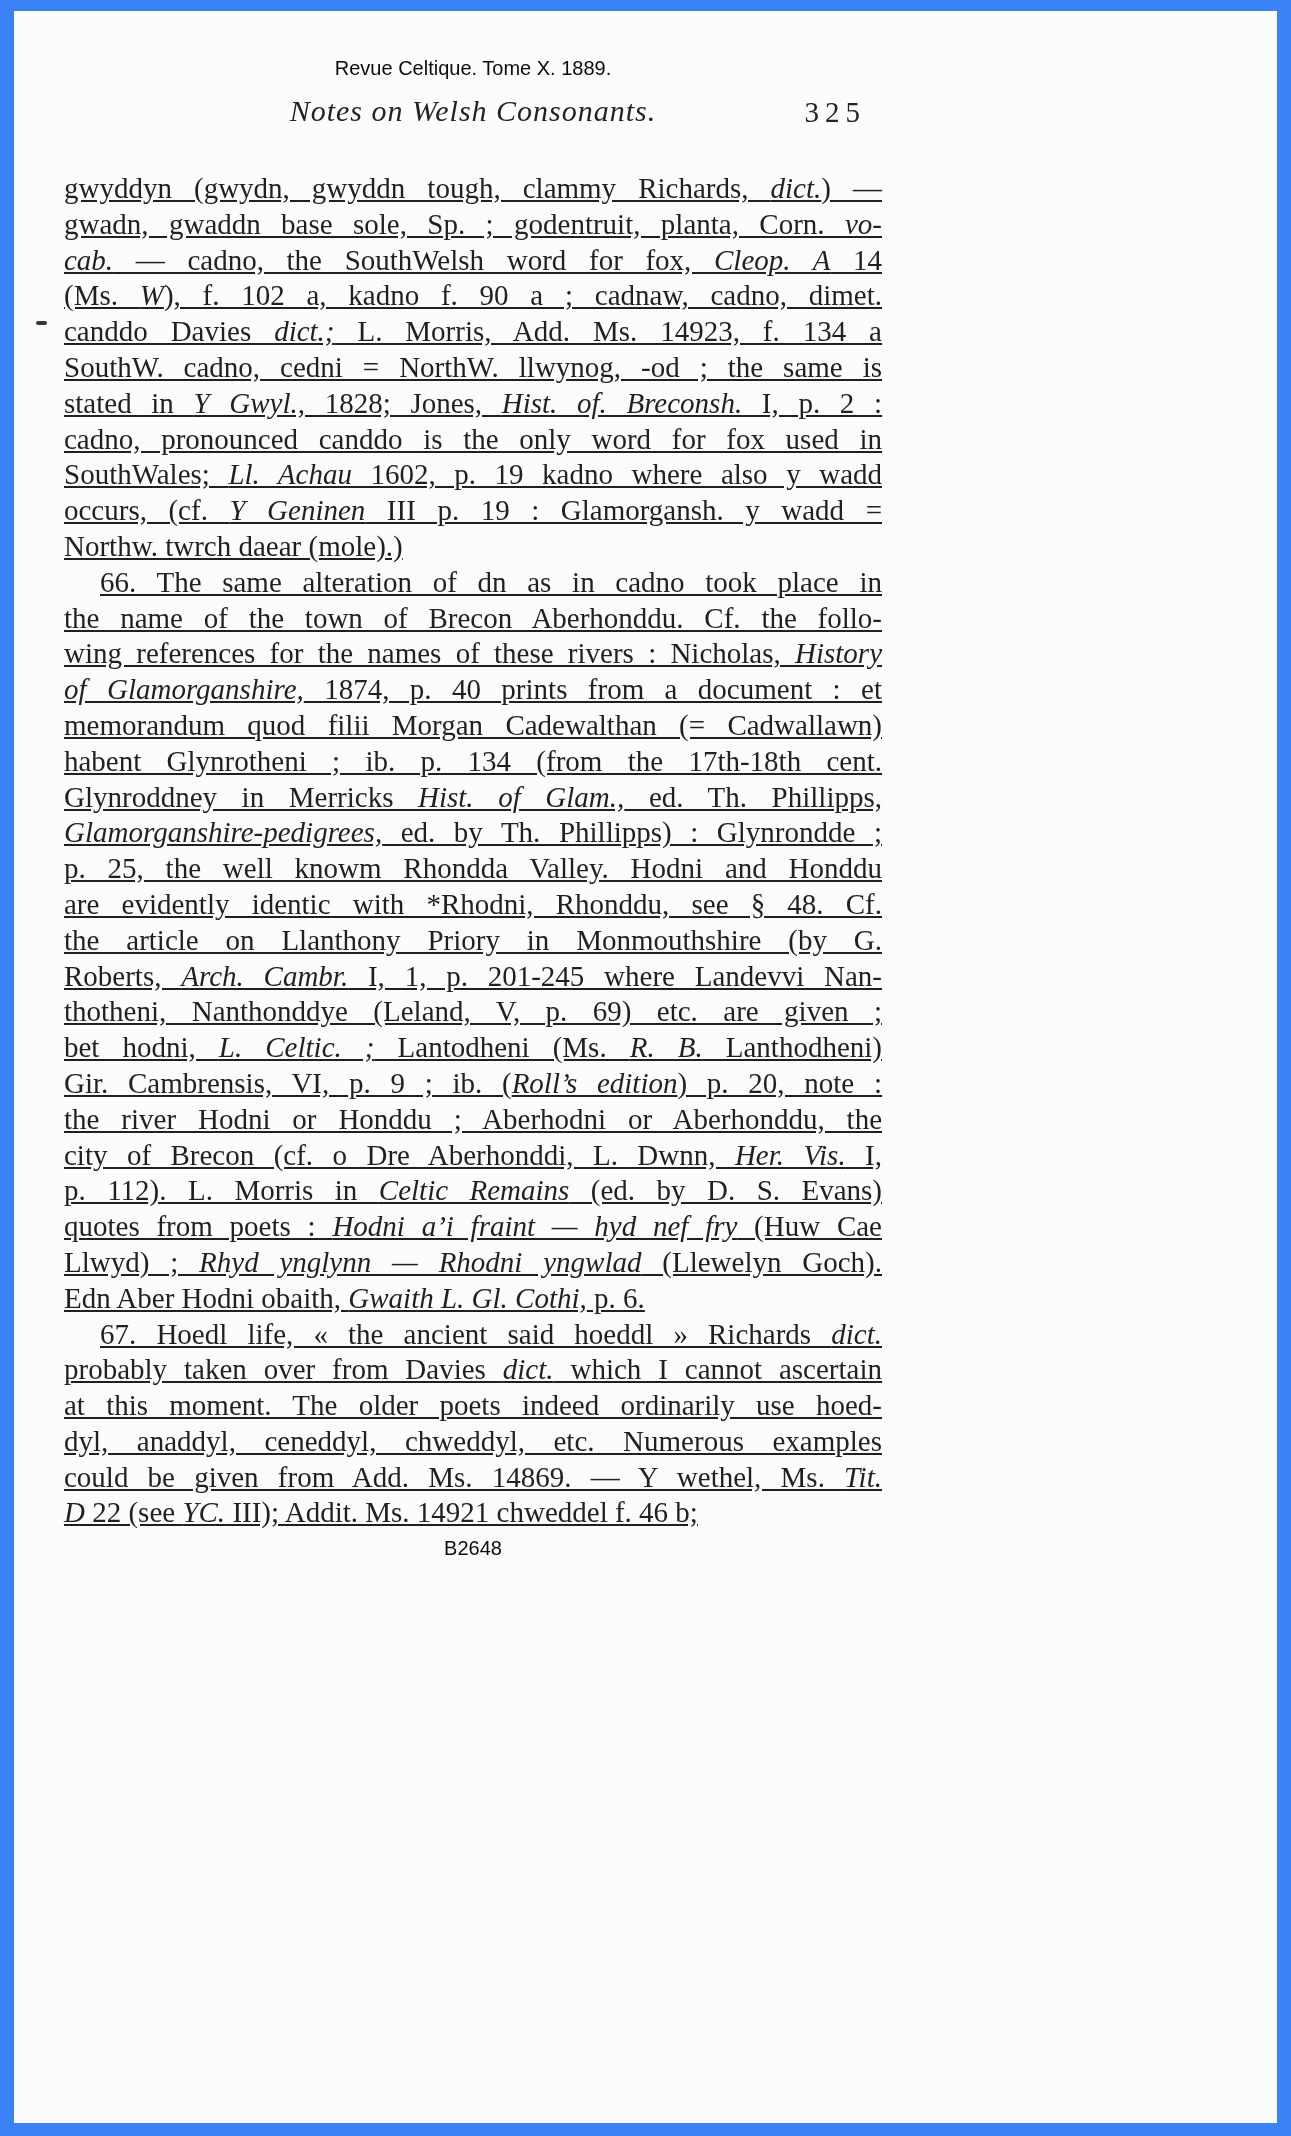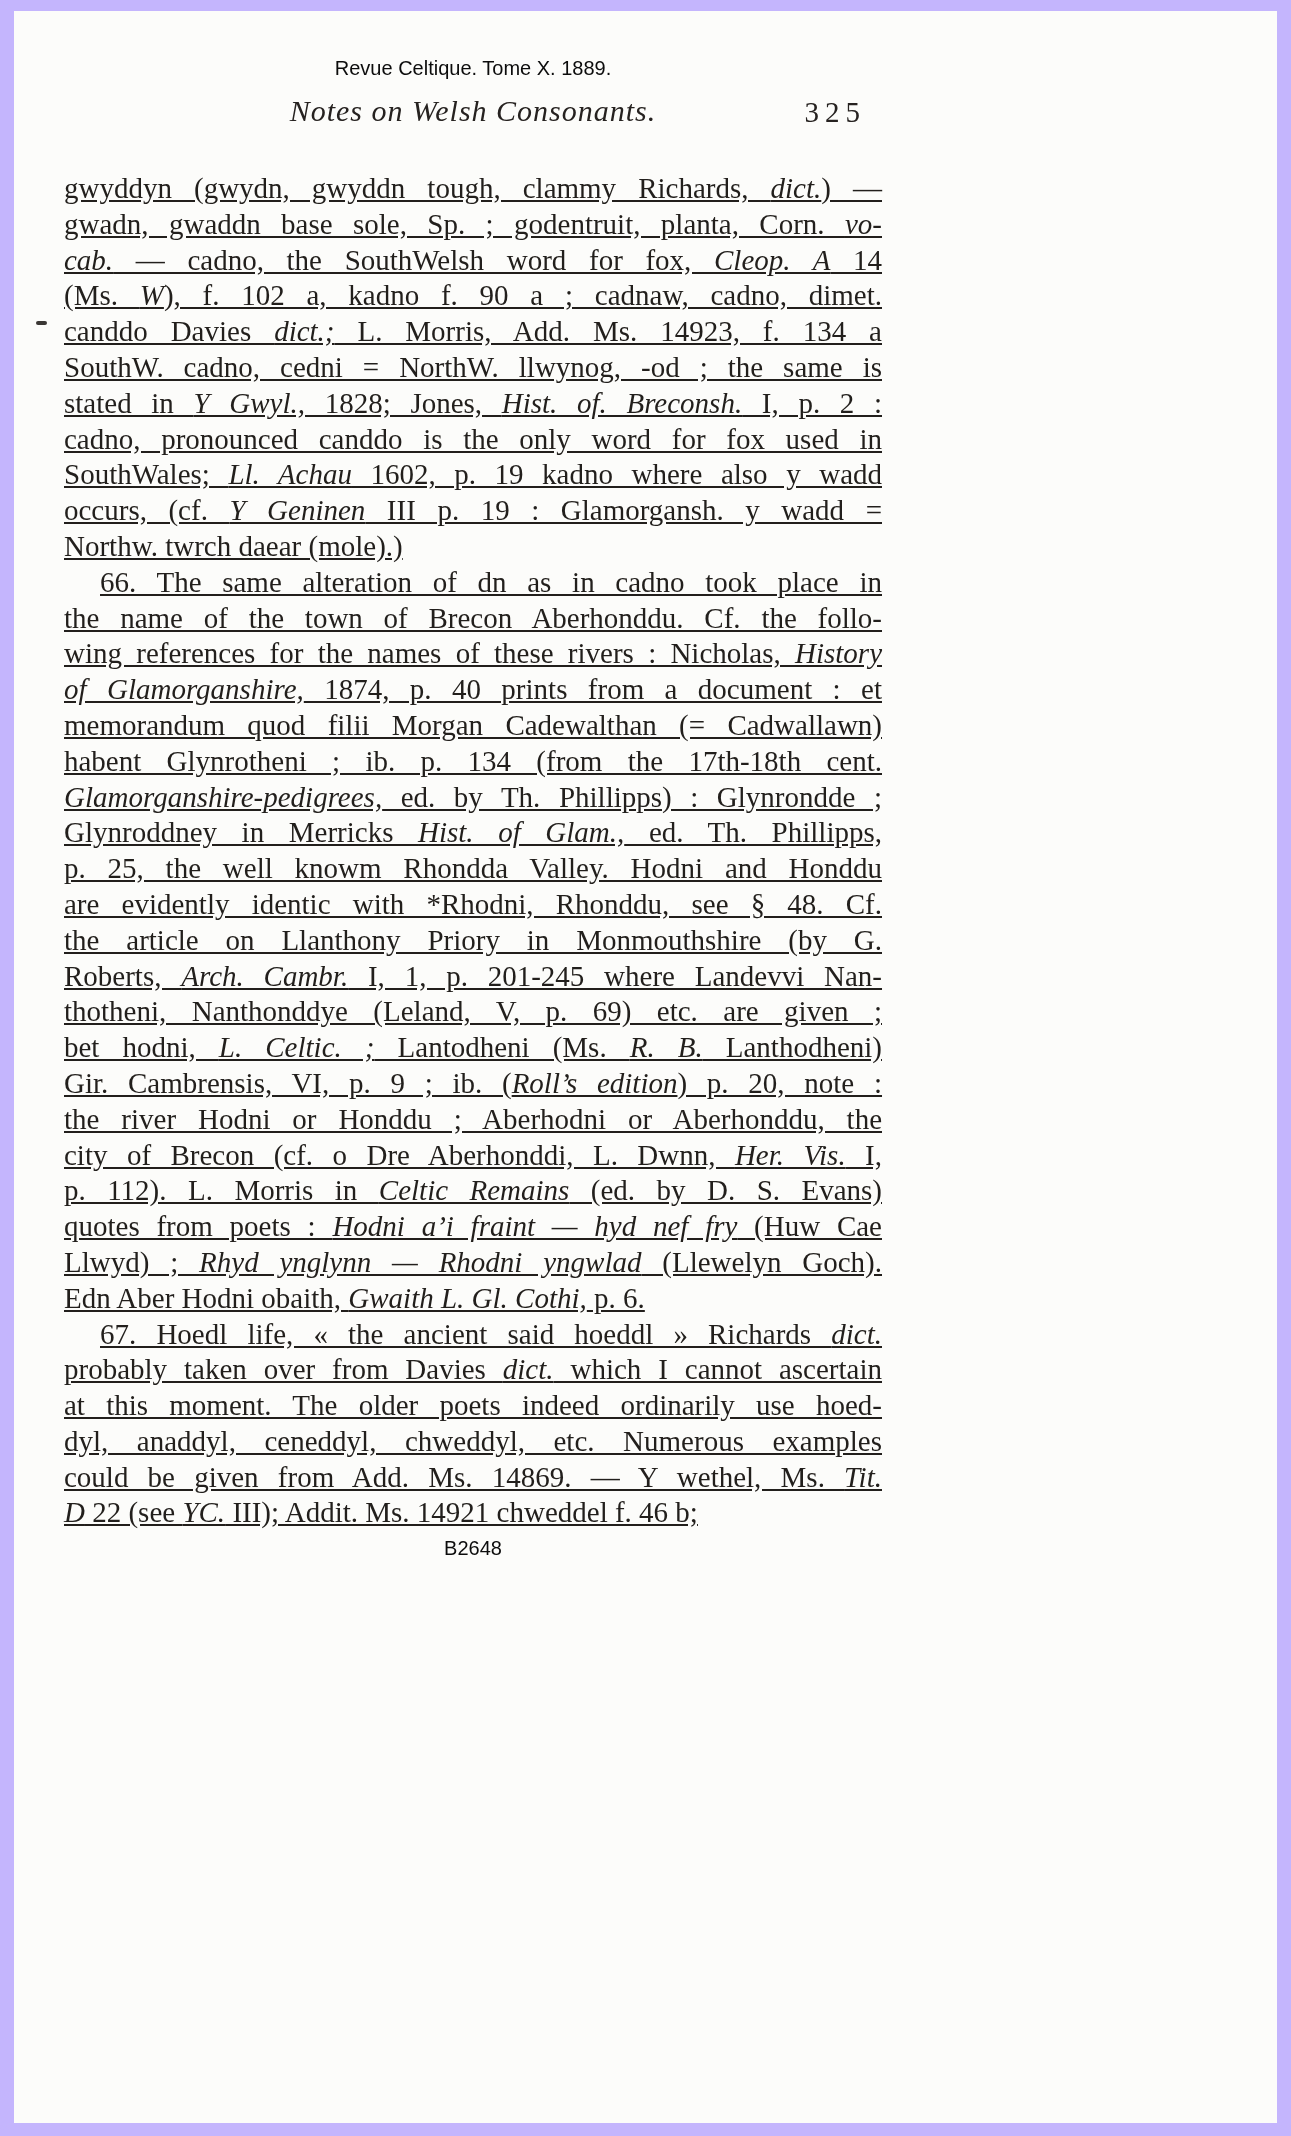--- a/index.html
+++ b/index.html
@@ -4,21 +4,21 @@
 <style>
   html, body {
     margin: 0;
     padding: 0;
     background: #000;
   }
   .scan {
     position: relative;
     width: 1291px;
     height: 2136px;
-    background: #c4b5fd;
+    background: #3b82f6;
     font-family: "Liberation Serif", serif;
     overflow: hidden;
   }
   .page {
     position: absolute;
     left: 14px;
     top: 11px;
     right: 14px;
     bottom: 13px;
     background: #fcfcfa;
@@ -120,22 +120,22 @@
             <div class="line">occurs, (cf. <i>Y Geninen</i> III p. 19 : Glamorgansh. y wadd =</div>
             <div class="line lastline">Northw. twrch daear (mole).)</div>
           </div>
           <div class="para indent">
             <div class="line">66. The same alteration of dn as in cadno took place in</div>
             <div class="line">the name of the town of Brecon Aberhonddu. Cf. the follo-</div>
             <div class="line">wing references for the names of these rivers : Nicholas, <i>History</i></div>
             <div class="line"><i>of Glamorganshire,</i> 1874, p. 40 prints from a document : et</div>
             <div class="line">memorandum quod filii Morgan Cadewalthan (= Cadwallawn)</div>
             <div class="line">habent Glynrotheni ; ib. p. 134 (from the 17th-18th cent.</div>
+            <div class="line">Glynroddney in Merricks <i>Hist. of Glam.,</i> ed. Th. Phillipps,</div>
             <div class="line"><i>Glamorganshire-pedigrees,</i> ed. by Th. Phillipps) : Glynrondde ;</div>
-            <div class="line">Glynroddney in Merricks <i>Hist. of Glam.,</i> ed. Th. Phillipps,</div>
             <div class="line">p. 25, the well knowm Rhondda Valley. Hodni and Honddu</div>
             <div class="line">are evidently identic with *Rhodni, Rhonddu, see § 48. Cf.</div>
             <div class="line">the article on Llanthony Priory in Monmouthshire (by G.</div>
             <div class="line">Roberts, <i>Arch. Cambr.</i> I, 1, p. 201-245 where Landevvi Nan-</div>
             <div class="line">thotheni, Nanthonddye (Leland, V, p. 69) etc. are given ;</div>
             <div class="line">bet hodni, <i>L. Celtic. ;</i> Lantodheni (Ms. <i>R. B.</i> Lanthodheni)</div>
             <div class="line">Gir. Cambrensis, VI, p. 9 ; ib. (<i>Roll’s edition</i>) p. 20, note :</div>
             <div class="line">the river Hodni or Honddu ; Aberhodni or Aberhonddu, the</div>
             <div class="line">city of Brecon (cf. o Dre Aberhonddi, L. Dwnn, <i>Her. Vis.</i> I,</div>
             <div class="line">p. 112). L. Morris in <i>Celtic Remains</i> (ed. by D. S. Evans)</div>

